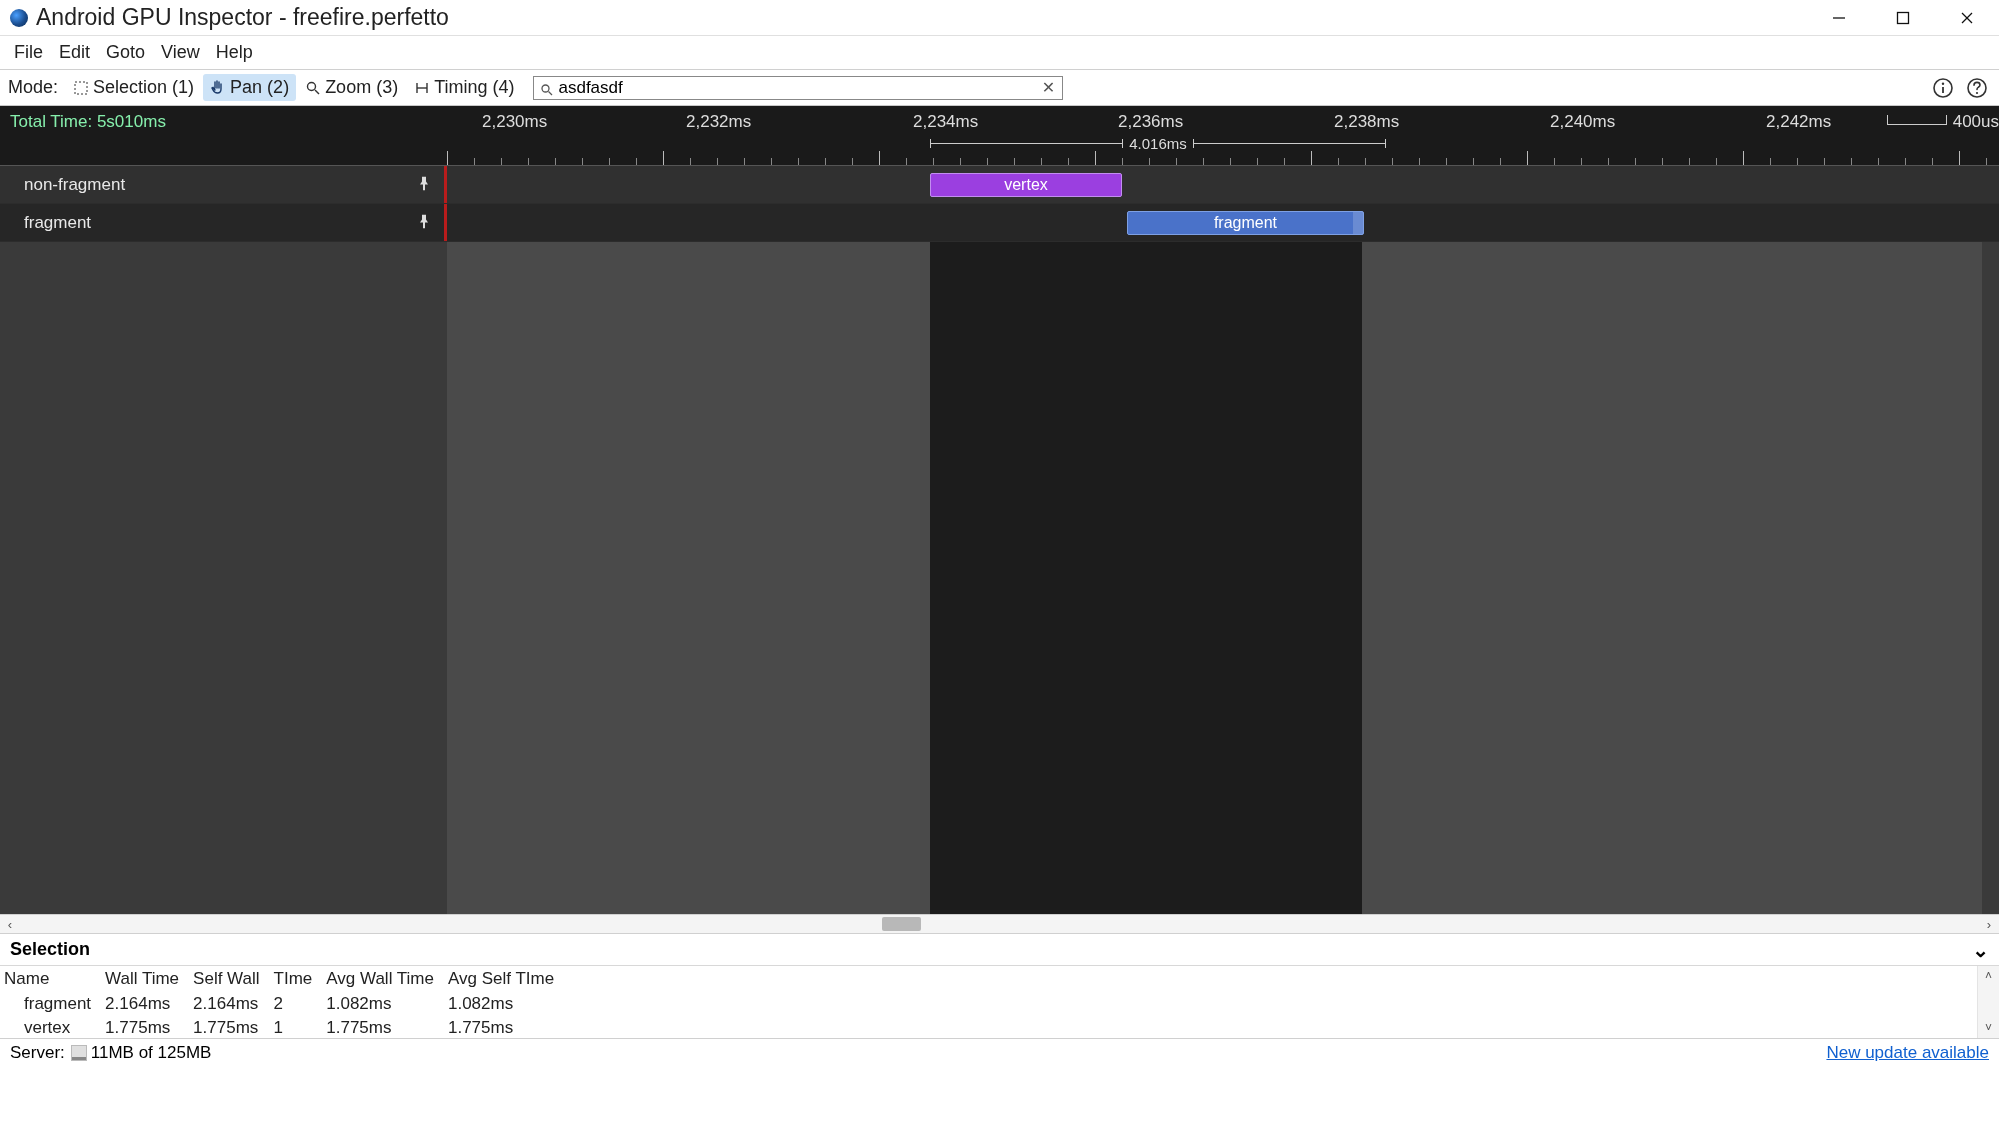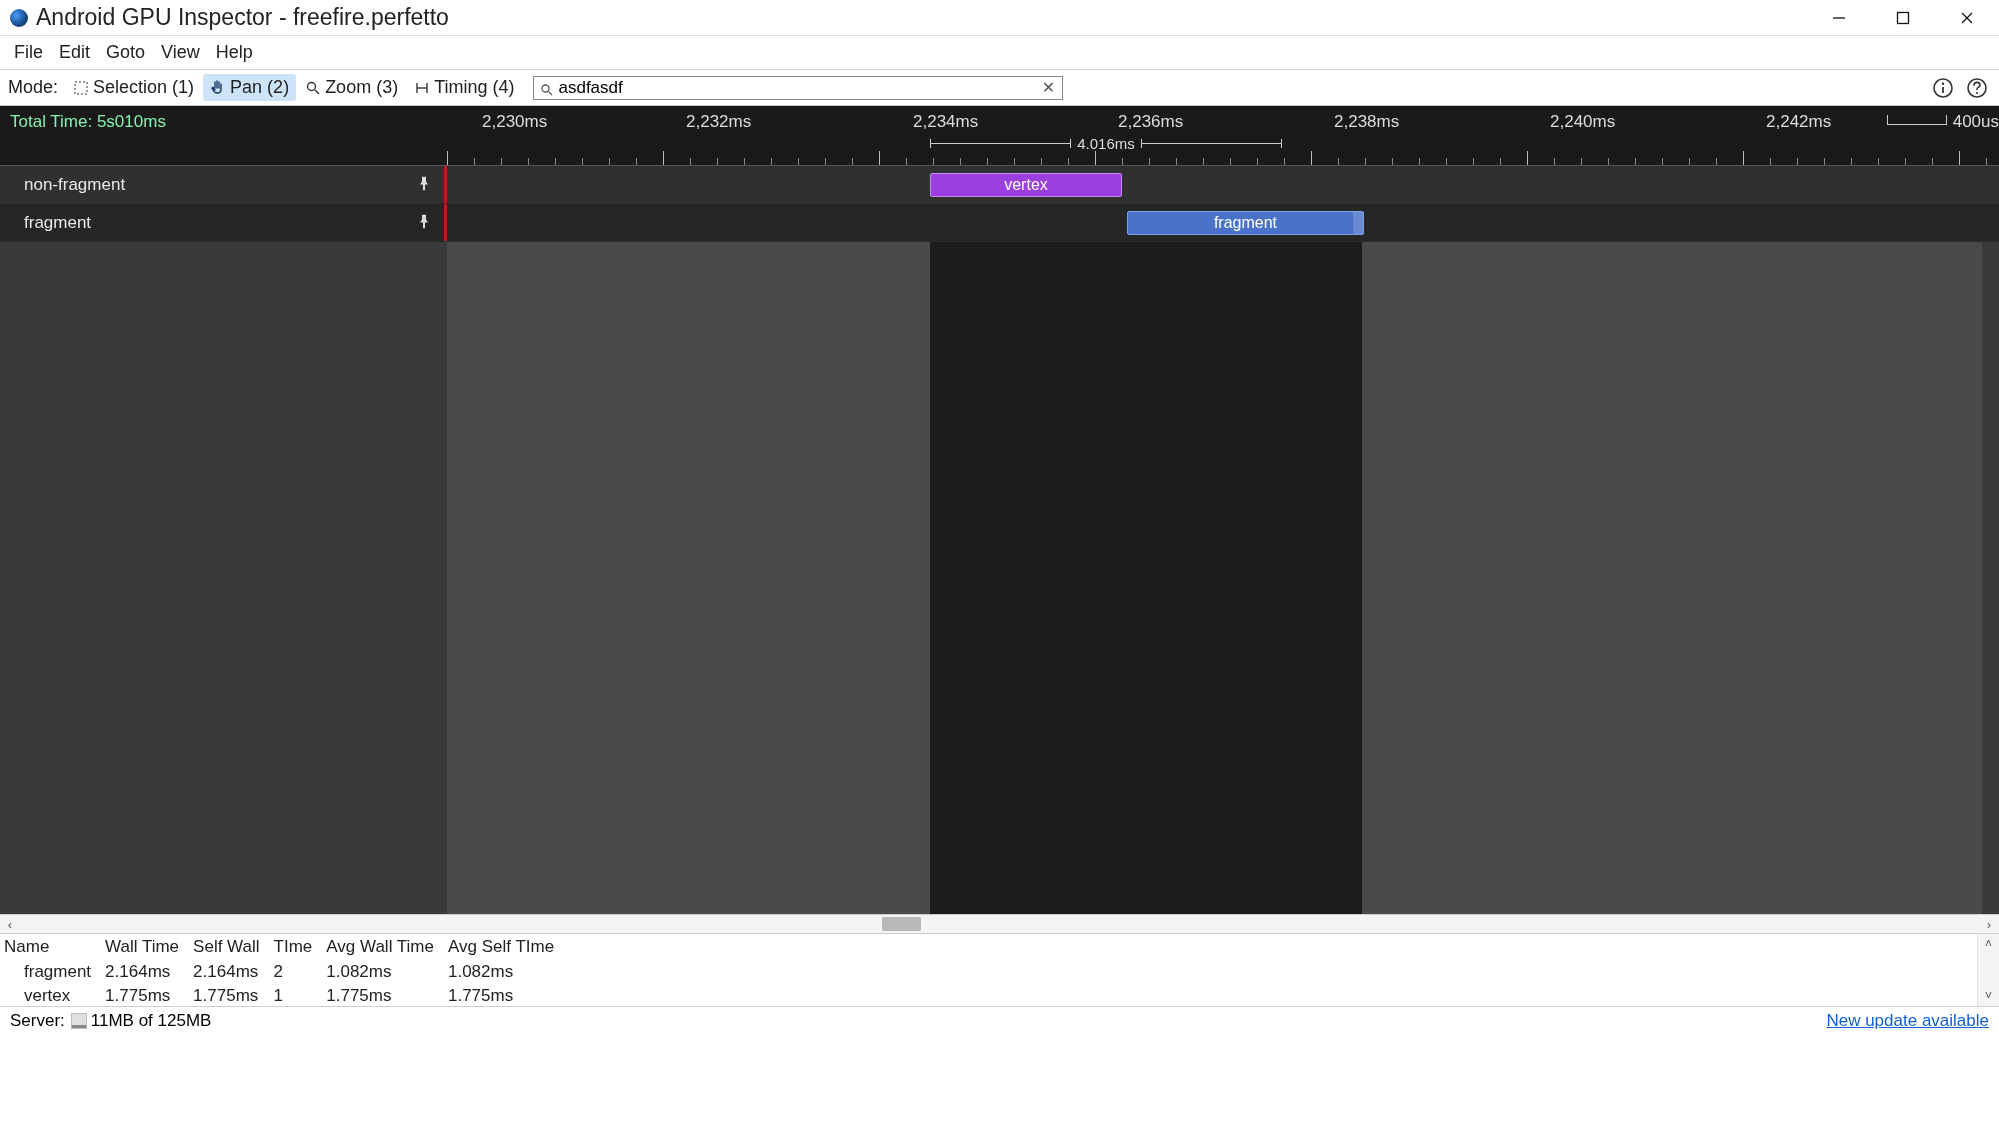--- a/index.html
+++ b/index.html
@@ -215,21 +215,21 @@
     <div id="tick-labels">
         <div class="tick-label" style="left: 482px;">2,230ms</div>
         <div class="tick-label" style="left: 686px;">2,232ms</div>
         <div class="tick-label" style="left: 876px; margin-left: 37px;">2,234ms</div>
         <div class="tick-label" style="left: 1118px;">2,236ms</div>
         <div class="tick-label" style="left: 1334px;">2,238ms</div>
         <div class="tick-label" style="left: 1550px;">2,240ms</div>
         <div class="tick-label" style="left: 1766px;">2,242ms</div>
       </div>
 
-    <div class="range-marker" id="range-marker" style="left: 930px; width: 352px;">
+    <div class="range-marker" id="range-marker" style="left: 930px; width: 456px;">
       <span class="rline"></span>
       <span class="rtext">4.016ms</span>
       <span class="rline"></span>
     </div>
     <div class="tick-row" id="tick-row">
         <div class="tick major" style="left: 447px;"></div>
         <div class="tick minor" style="left: 474px;"></div>
         <div class="tick minor" style="left: 501px;"></div>
         <div class="tick minor" style="left: 528px;"></div>
         <div class="tick minor" style="left: 555px;"></div>
@@ -324,20 +324,24 @@
 
 <div class="hscroll">
   <div class="arrow">‹</div>
   <div class="track-bar">
     <div class="thumb" id="hthumb" style="left: 44%; width: 2%;"></div>
   </div>
   <div class="arrow">›</div>
 </div>
 
 <div class="selection-panel">
+  <div class="selection-header">
+    <span>Selection</span>
+    <span class="chev">⌄</span>
+  </div>
   <div class="selection-table-wrap">
     <table class="selection-table">
       <thead>
           <tr id="sel-head">
             <th>Name</th>
             <th>Wall Time</th>
             <th>Self Wall</th>
             <th>TIme</th>
             <th>Avg Wall Time</th>
             <th>Avg Self TIme</th>

